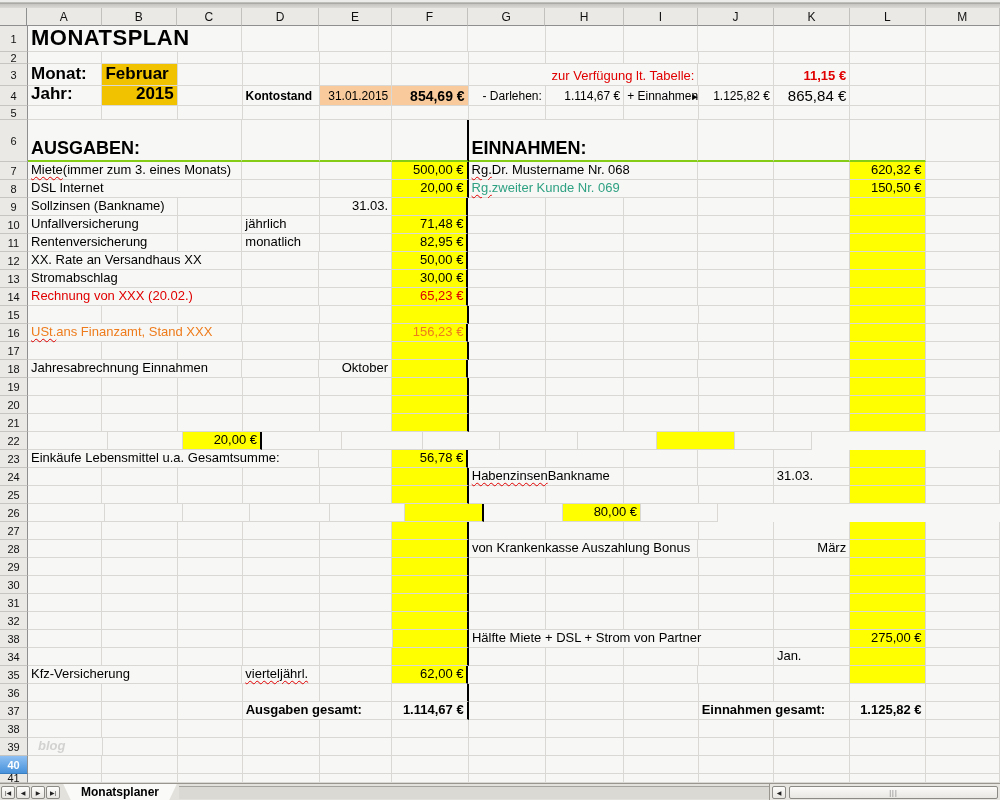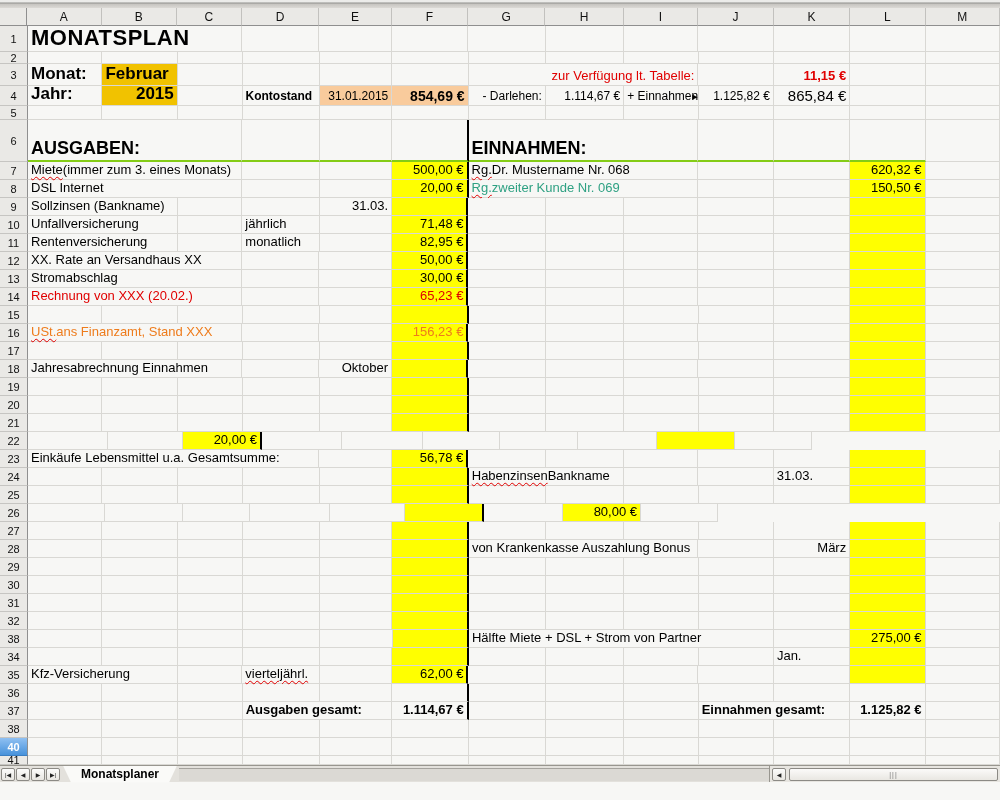--- a/index.html
+++ b/index.html
@@ -648,20 +648,36 @@
         <div class="c" style="width: 79px;"></div>
         <div class="c" style="width: 80px;"></div>
         <div class="c" style="width: 81px;"></div>
         <div class="c" style="width: 77px;"></div>
         <div class="c" style="width: 78px;"></div>
         <div class="c" style="width: 79px;"></div>
         <div class="c" style="width: 78px;"></div>
         <div class="c" style="width: 77px;"></div>
       </div>
       <div class="row" style="height: 18px;">
+        <div class="rh">39</div>
+        <div class="c wm" style="width: 77px;">blog</div>
+        <div class="c" style="width: 78px;"></div>
+        <div class="c" style="width: 67px;"></div>
+        <div class="c" style="width: 80px;"></div>
+        <div class="c" style="width: 75px;"></div>
+        <div class="c" style="width: 79px;"></div>
+        <div class="c" style="width: 80px;"></div>
+        <div class="c" style="width: 81px;"></div>
+        <div class="c" style="width: 77px;"></div>
+        <div class="c" style="width: 78px;"></div>
+        <div class="c" style="width: 79px;"></div>
+        <div class="c" style="width: 78px;"></div>
+        <div class="c" style="width: 77px;"></div>
+      </div>
+      <div class="row" style="height: 18px;">
         <div class="rh sel">40</div>
         <div class="c" style="width: 77px;"></div>
         <div class="c" style="width: 78px;"></div>
         <div class="c" style="width: 67px;"></div>
         <div class="c" style="width: 80px;"></div>
         <div class="c" style="width: 75px;"></div>
         <div class="c" style="width: 79px;"></div>
         <div class="c" style="width: 80px;"></div>
         <div class="c" style="width: 81px;"></div>
         <div class="c" style="width: 77px;"></div>

